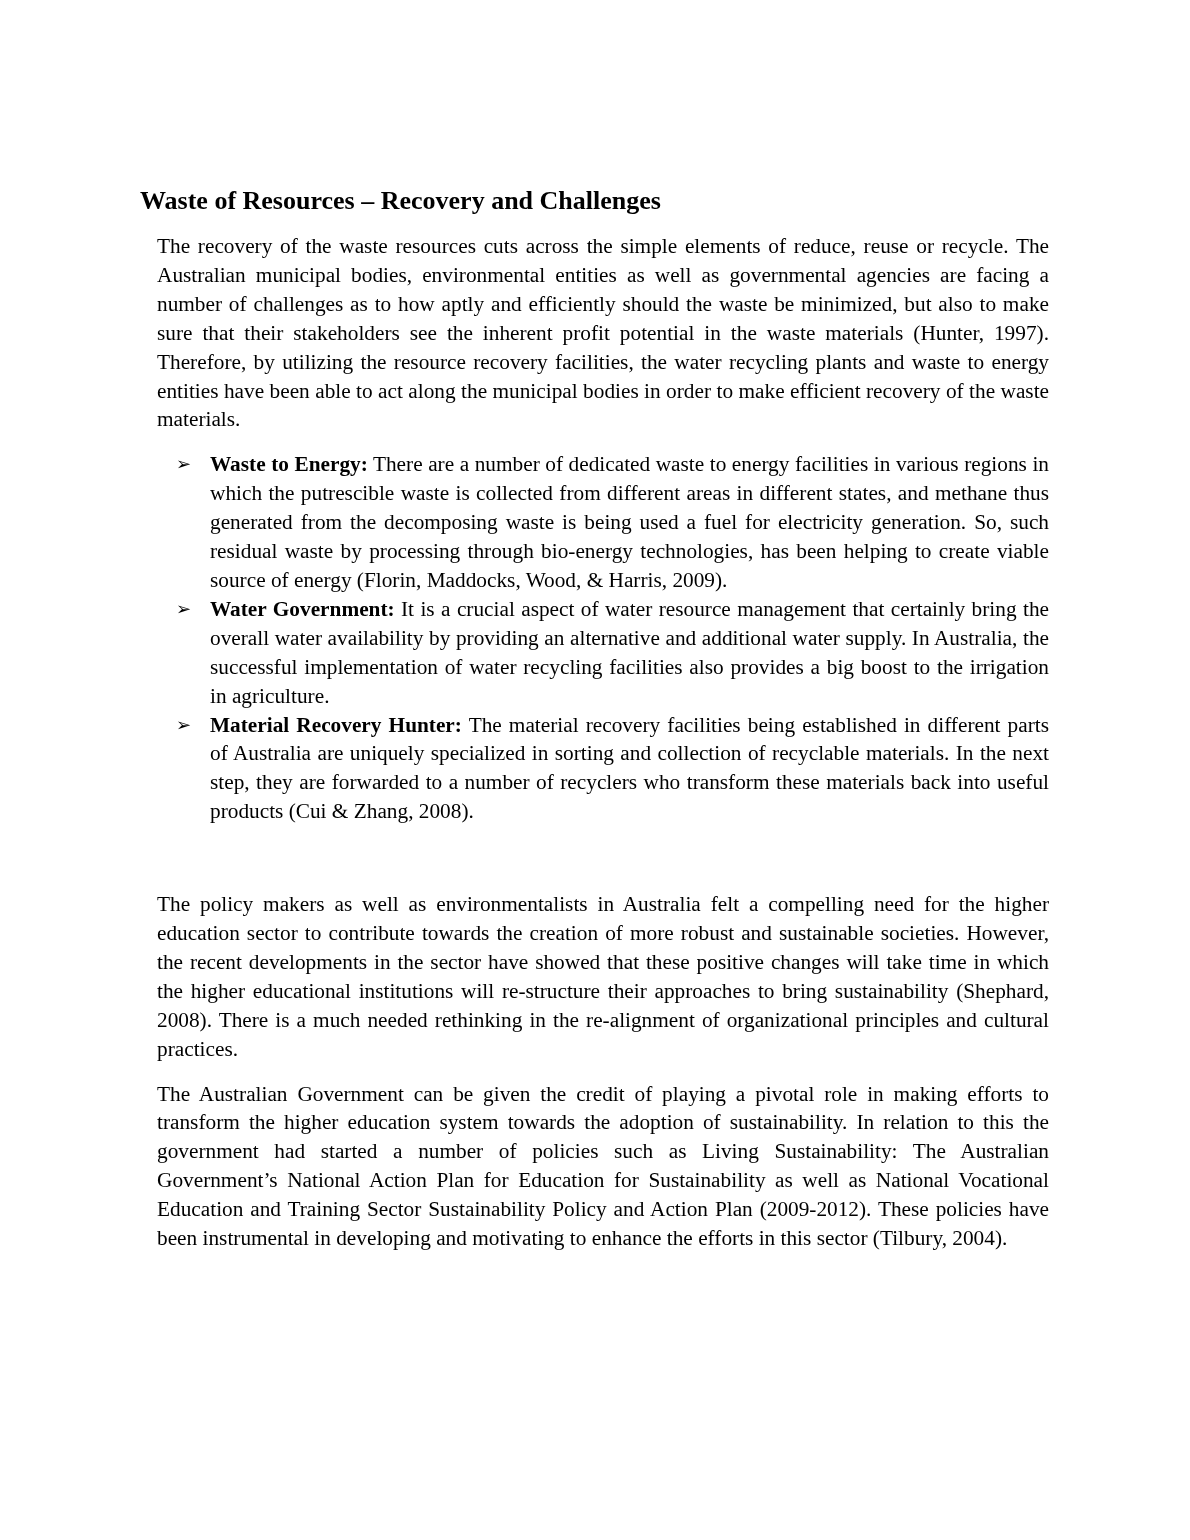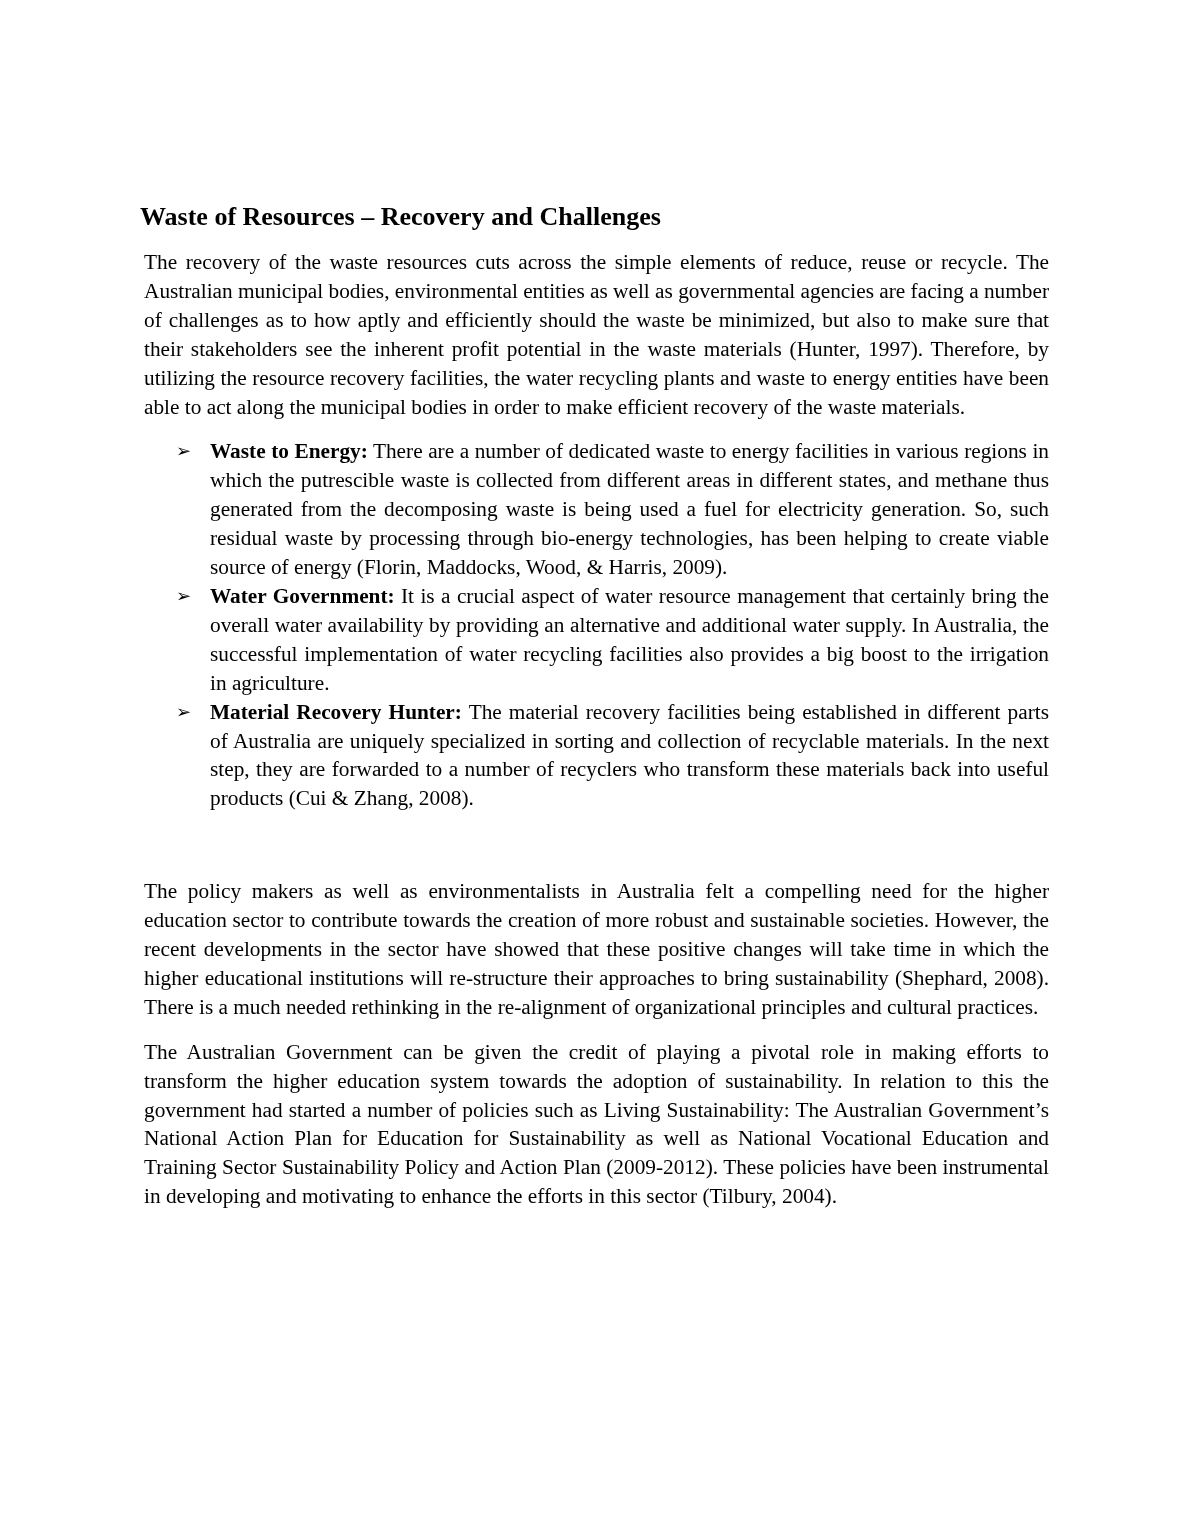--- a/index.html
+++ b/index.html
@@ -1,26 +1,26 @@
 <!DOCTYPE html>
 <html><head>
 <meta charset="utf-8">
 <style>
   html, body { margin: 0; padding: 0; background: #ffffff; }
   body { width: 1190px; height: 1540px; position: relative; overflow: hidden; }
   .page {
-    position: absolute; left: 140px; top: 200px; width: 909px;
+    position: absolute; left: 140px; top: 184px; width: 909px;
     font-family: "Liberation Serif", serif; color: #000;
     font-size: 21.3px; line-height: 28.9px;
   }
   h2 {
     font-family: "Liberation Serif", serif;
     font-size: 26px; font-weight: bold; margin: 0 0 14px 0; line-height: 34px;
   }
-  p { margin: 0 0 16px 4px; text-align: justify; }
+  p { margin: 0 0 16px 17px; text-align: justify; }
   ul.bullets { list-style: none; margin: 0; padding: 0; }
   ul.bullets li {
     position: relative; padding-left: 70px; text-align: justify; margin: 0;
   }
   ul.bullets li .arrow {
     position: absolute; left: 36px; top: 0; font-size: 18px;
   }
   .sec2 { margin-top: 64px; }
 </style>
 </head>

